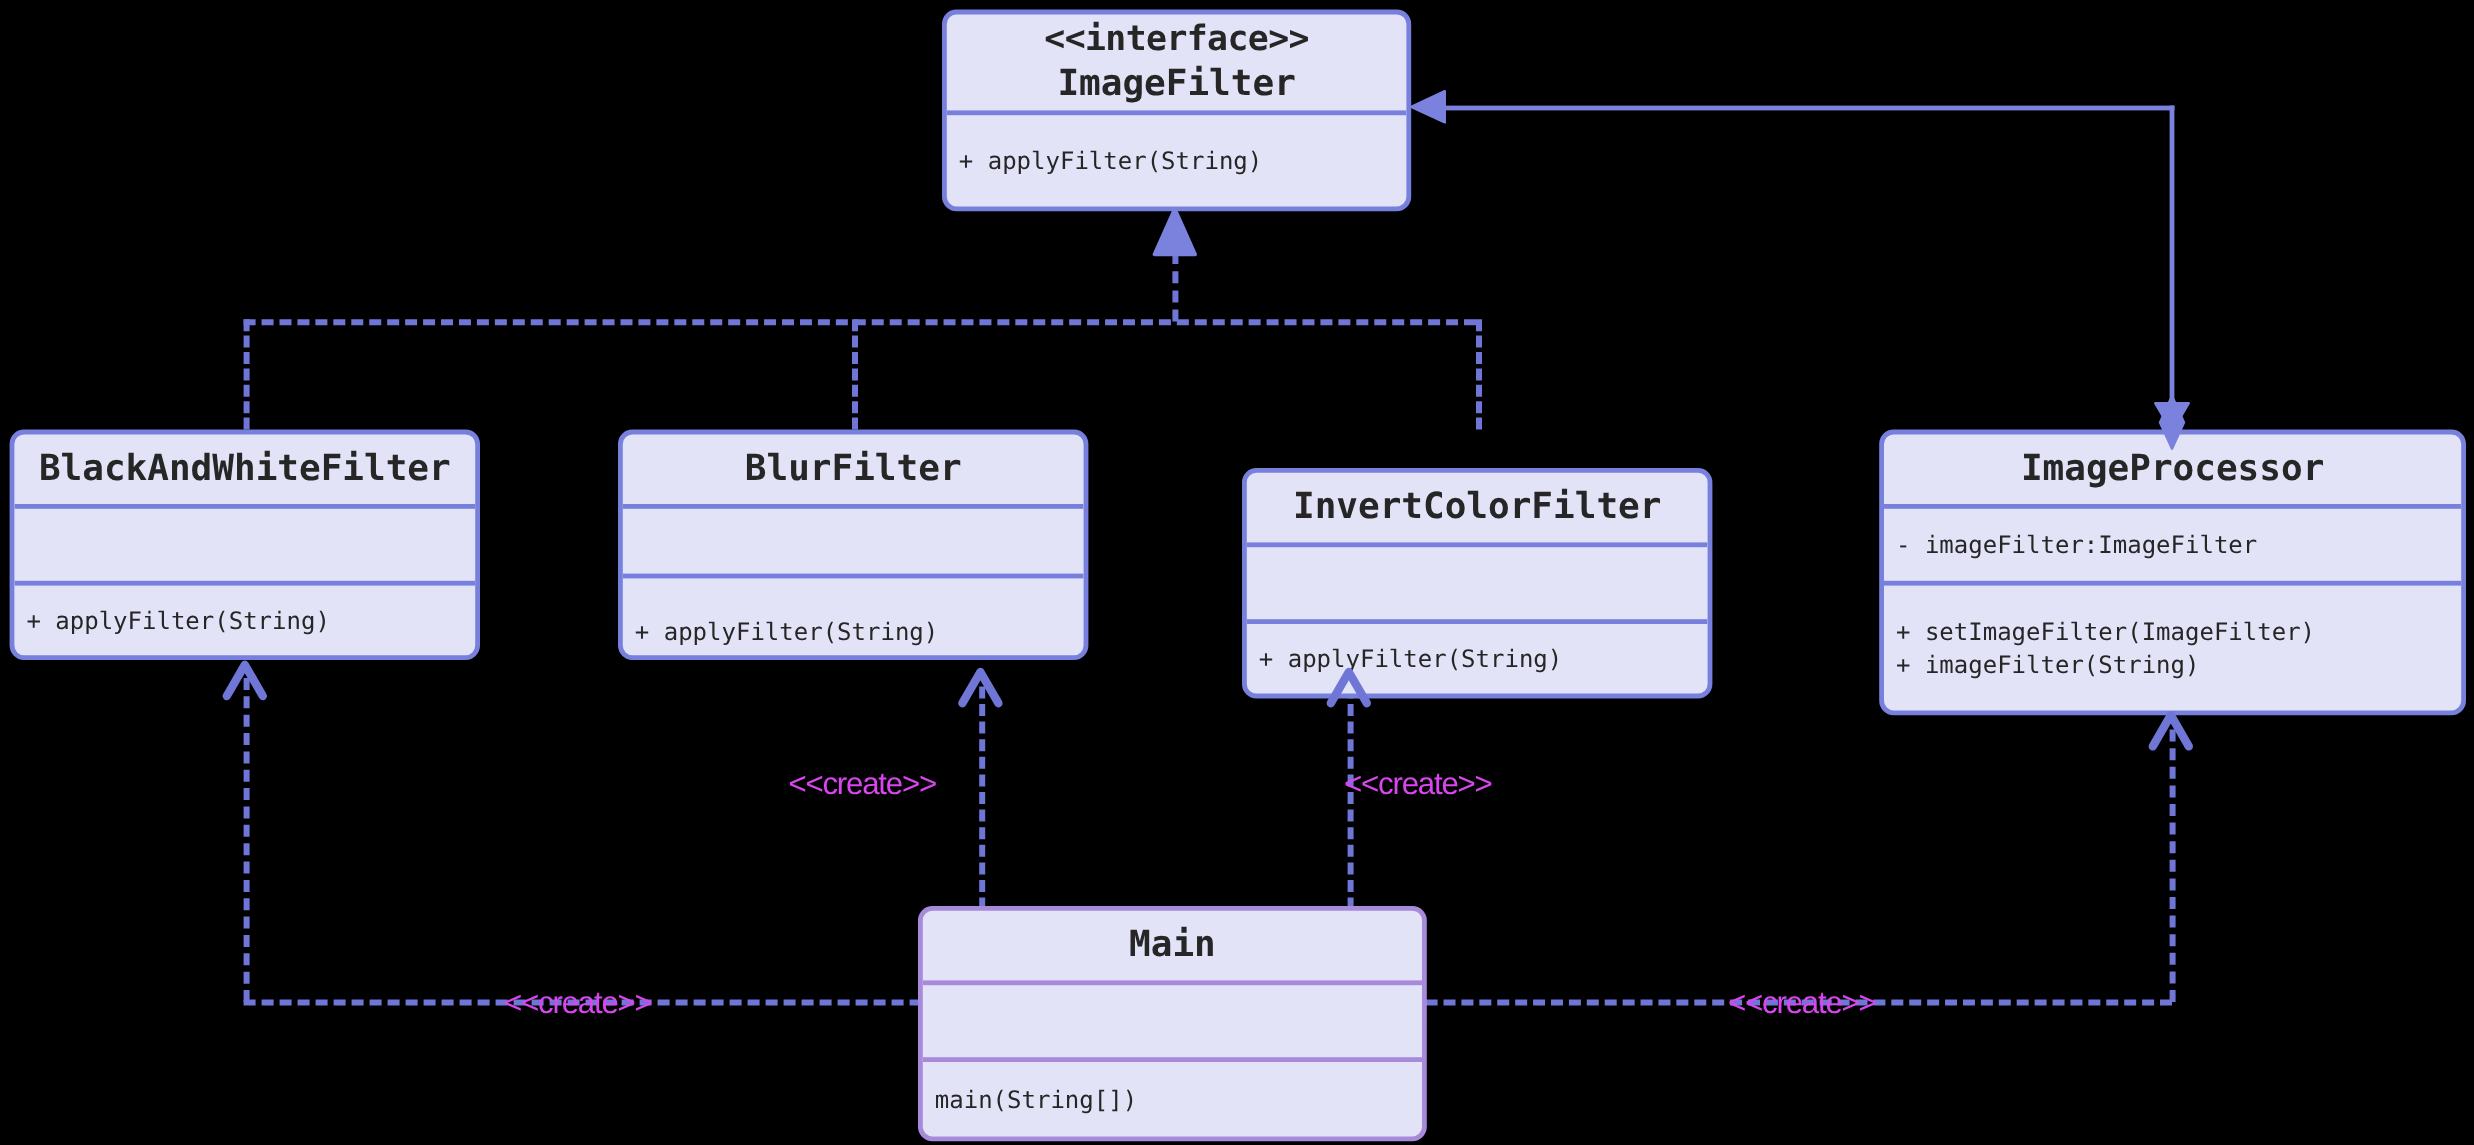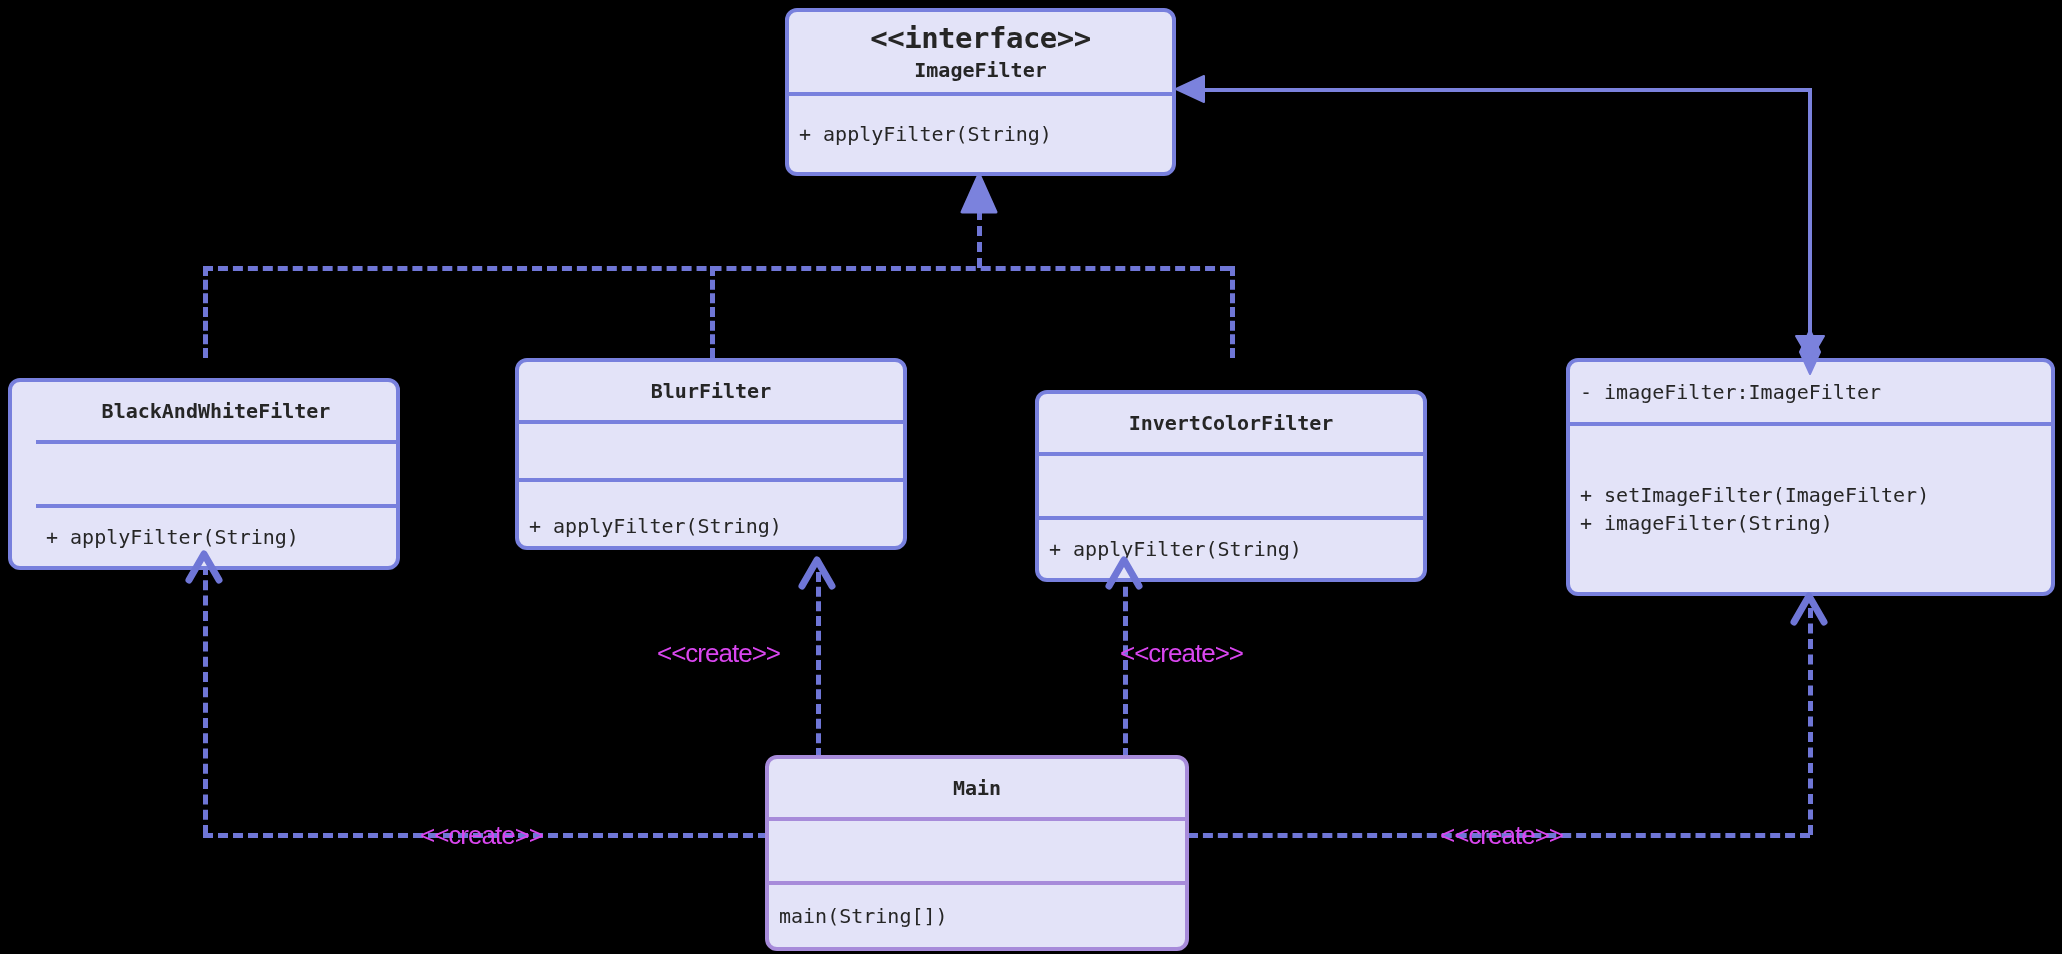--- a/index.html
+++ b/index.html
@@ -49,21 +49,21 @@
     font-family: "DejaVu Sans Mono", "Liberation Mono", monospace;
     font-weight: bold;
     font-size: 29px;
     color: #262626;
     line-height: 1.25;
     letter-spacing: -0.5px;
   }
   .uml-name {
     font-family: "DejaVu Sans Mono", "Liberation Mono", monospace;
     font-weight: bold;
-    font-size: 20px;
+    font-size: 30px;
     color: #262626;
     line-height: 1.35;
   }
 
   .uml-compartment {
     box-sizing: border-box;
     display: flex;
     flex-direction: column;
     justify-content: center;
     padding: 6px 10px;
@@ -175,21 +175,21 @@
   <div class="uml-class" style="left:785px; top:8px; width:391px; height:168px;">
     <div class="uml-header" style="height:84px;">
       <div class="uml-stereotype">&lt;&lt;interface&gt;&gt;</div>
       <div class="uml-name">ImageFilter</div>
     </div>
     <div class="uml-compartment" style="flex:1;">
       <div class="uml-member">+ applyFilter(String)</div>
     </div>
   </div>
 
-  <div class="uml-class" style="left:8px; top:378px; width:392px; height:192px;padding-left:24px;">
+  <div class="uml-class" style="left:8px; top:358px; width:392px; height:192px;">
     <div class="uml-header" style="height:62px;">
       <div class="uml-name">BlackAndWhiteFilter</div>
     </div>
     <div class="uml-compartment" style="height:64px;"></div>
     <div class="uml-compartment" style="flex:1;">
       <div class="uml-member">+ applyFilter(String)</div>
     </div>
   </div>
 
   <div class="uml-class" style="left:515px; top:358px; width:392px; height:192px;gap:24px;">
@@ -206,20 +206,23 @@
     <div class="uml-header" style="height:62px;">
       <div class="uml-name">InvertColorFilter</div>
     </div>
     <div class="uml-compartment" style="height:64px;"></div>
     <div class="uml-compartment" style="flex:1;">
       <div class="uml-member">+ applyFilter(String)</div>
     </div>
   </div>
 
   <div class="uml-class" style="left:1566px; top:358px; width:489px; height:238px;">
+    <div class="uml-header" style="height:62px;">
+      <div class="uml-name">ImageProcessor</div>
+    </div>
     <div class="uml-compartment" style="height:64px;">
       <div class="uml-member">- imageFilter:ImageFilter</div>
     </div>
     <div class="uml-compartment" style="flex:1;">
       <div class="uml-member">+ setImageFilter(ImageFilter)</div>
       <div class="uml-member">+ imageFilter(String)</div>
     </div>
   </div>
 
   <div class="uml-class accent-purple" style="left:765px; top:755px; width:424px; height:196px;">

